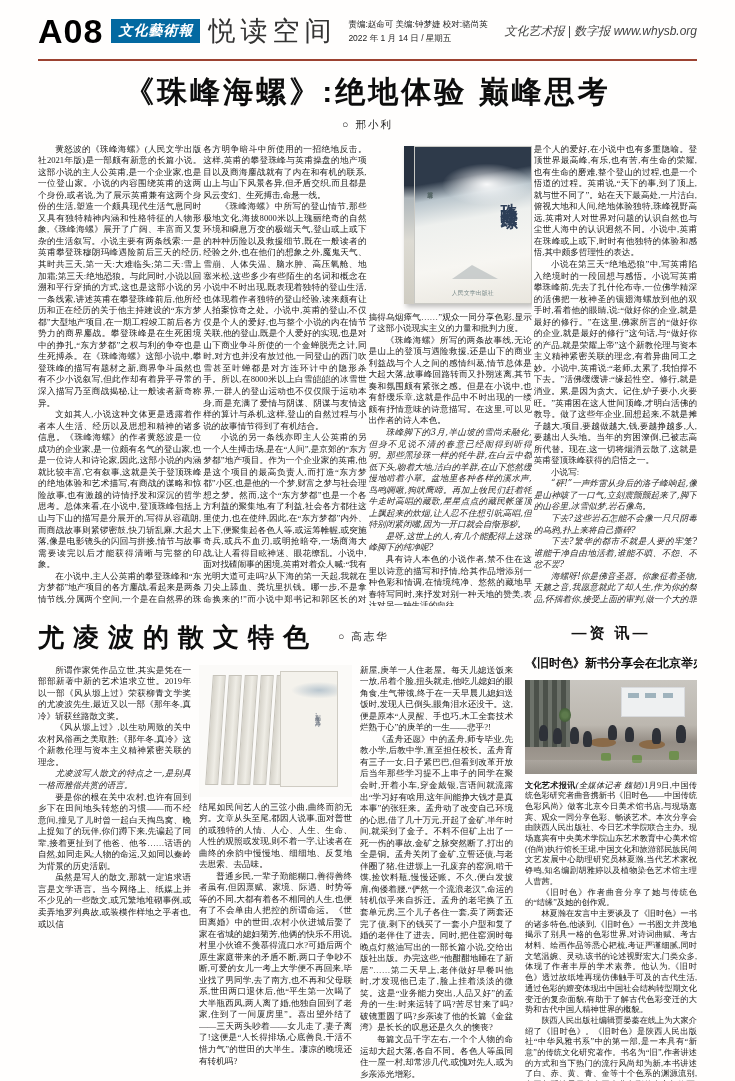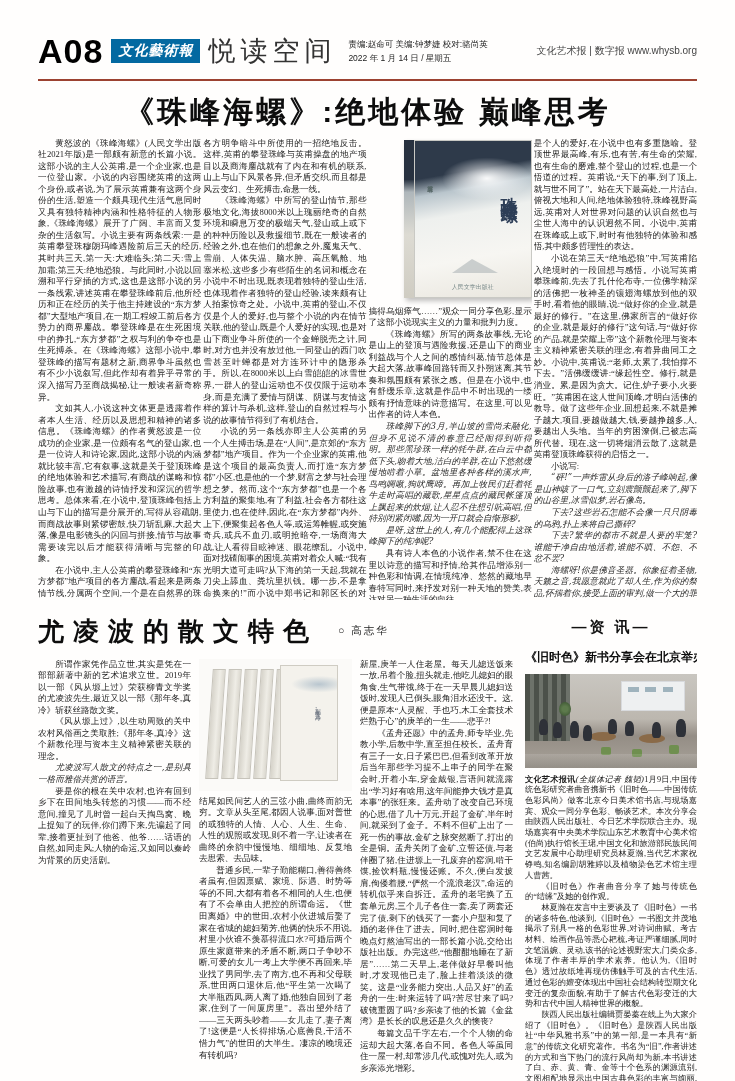--- a/index.html
+++ b/index.html
@@ -1,26 +1,26 @@
 <!DOCTYPE html>
 <html><head>
 <meta charset="utf-8">
 <style>
   html,body{margin:0;padding:0;background:#e9e9e9;}
   .page{width:735px;height:1081px;background:#fffefd;margin:0 auto;position:relative;
-        box-sizing:border-box;padding:28px 38px 0;color:#1c1c1c;
+        box-sizing:border-box;padding:8px 38px 0;color:#1c1c1c;
         font-family:"Liberation Serif",serif;overflow:hidden;}
   
   .hdr{display:flex;align-items:center;gap:8px;height:46px;}
   .pageno{font-family:"Liberation Sans",sans-serif;font-weight:bold;font-size:34px;letter-spacing:1px;color:#000;}
   .masthead{background:#0369a1;color:#fff;font-family:"Liberation Serif",serif;font-weight:bold;
             font-style:italic;font-size:14px;padding:5px 7px;letter-spacing:1px;line-height:1;}
   .section{font-family:"Liberation Sans",sans-serif;font-size:27px;letter-spacing:5px;color:#333;font-weight:500;}
   .credits{font-family:"Liberation Sans",sans-serif;font-size:8.5px;line-height:1.7;color:#222;padding-left:4px;}
-  .hright{margin-left:auto;font-family:"Liberation Sans",sans-serif;font-size:10px;color:#444;align-self:center;}
+  .hright{margin-left:auto;font-family:"Liberation Sans",sans-serif;font-size:12px;color:#444;align-self:center;font-style:italic;}
   .rule{height:2px;background:#9c4231;margin-top:5px;}
   
   .a1 h1{font-family:"Liberation Sans",sans-serif;font-weight:bold;font-size:30px;line-height:1.15;
          text-align:center;letter-spacing:3px;margin:14px 0 8px;color:#0d0d0d;}
   .byline{text-align:center;font-family:"Liberation Sans",sans-serif;font-size:10.5px;color:#222;
           letter-spacing:2px;margin-bottom:12px;}
   .cols4{display:flex;gap:2px;height:462px;overflow:hidden;}
   .col{flex:1;min-width:0;overflow:hidden;font-size:8.6px;line-height:11.55px;text-align:justify;}
   .para{margin:0;text-indent:2em;word-break:break-all;}
   .para.no{text-indent:0;}
@@ -89,20 +89,24 @@
     <div class="credits">
       <div>责编:赵命可  美编:钟梦婕  校对:骆尚英</div>
       <div>2022 年 1 月 14 日 / 星期五</div>
     </div>
     <div class="hright">文化艺术报 | 数字报 www.whysb.org</div>
   </header>
   <div class="rule"></div>
 
   <section class="a1">
     <h1>《珠峰海螺》:绝地体验  巅峰思考</h1>
+    <div class="byline">
+      <span>○</span>
+      <span>邢小利</span>
+    </div>
     <div class="cols4">
       <div class="col">
           <p class="para ">黄怒波的《珠峰海螺》(人民文学出版社2021年版)是一部颇有新意的长篇小说。这部小说的主人公英甫,是一个企业家,也是一位登山家。小说的内容围绕英甫的这两个身份,或者说,为了展示英甫兼有这两个身份的生活,塑造一个颇具现代生活气息同时又具有独特精神内涵和性格特征的人物形象,《珠峰海螺》展开了广阔、丰富而又复杂的生活叙写。小说主要有两条线索:一是英甫攀登珠穆朗玛峰遇险前后三天的经历,其时共三天,第一天:大难临头;第二天:雪上加霜;第三天:绝地恐狼。与此同时,小说以回溯和平行穿插的方式,这也是这部小说的另一条线索,讲述英甫在攀登珠峰前后,他所经历和正在经历的关于他主持建设的“东方梦都”大型地产项目,在一期工程竣工前后各方势力的商界鏖战。攀登珠峰是在生死困境中的挣扎,“东方梦都”之权与利的争夺也是生死搏杀。在《珠峰海螺》这部小说中,攀登珠峰的描写有题材之新,商界争斗虽然也有不少小说叙写,但此作却有着异乎寻常的深入描写乃至商战揭秘,让一般读者新奇称异。</p>
           <p class="para ">文如其人,小说这种文体更是透露着作者本人生活、经历以及思想和精神的诸多信息。《珠峰海螺》的作者黄怒波是一位成功的企业家,是一位颇有名气的登山家,也是一位诗人和诗论家,因此,这部小说的内涵就比较丰富,它有叙事,这就是关于登顶珠峰的绝地体验和艺术描写,有商战的谋略和惊险故事,也有激越的诗情抒发和深沉的哲学思考。总体来看,在小说中,登顶珠峰包括上山与下山的描写是分展开的,写得从容疏朗,而商战故事则紧锣密鼓,快刀斩乱麻,大起大落,像是电影镜头的闪回与拼接,情节与故事需要读完以后才能获得清晰与完整的印象。</p>
           <p class="para ">在小说中,主人公英甫的攀登珠峰和“东方梦都”地产项目的各方鏖战,看起来是两条情节线,分属两个空间,一个是在自然界的珠峰,一个是在人世间的城市,但都与英甫的性格与命运紧密关联,或者说,小说在两条线的展开中,完成了英甫的性格塑造和命运历程。攀登珠峰,是英甫第三次冲顶珠峰,前两次是从珠峰南坡攀登,这一次是从珠峰北坡攀登。这是登山家的梦想实现过程,同时也是作为企业家和“东方梦都”董事长,在项目一期竣工前</p>
         </div>
       <div class="col">
           <p class="para no">各方明争暗斗中所使用的一招绝地反击。这样,英甫的攀登珠峰与英甫操盘的地产项目以及商海鏖战就有了内在和有机的联系,山上与山下风景各异,但矛盾交织,而且都是风云变幻、生死搏击,命悬一线。</p>
           <p class="para ">《珠峰海螺》中所写的登山情节,那些极地文化,海拔8000米以上瑰丽绝奇的自然环境和瞬息万变的极端天气,登山或上或下的种种历险以及救援细节,既在一般读者的经验之外,也在他们的想象之外,魔鬼天气、雪崩、人体失温、脑水肿、高压氧舱、地塞米松,这些多少有些陌生的名词和概念在小说中不时出现,既表现着独特的登山生活,也体现着作者独特的登山经验,读来颇有让人拍案惊奇之处。小说中,英甫的登山,不仅仅是个人的爱好,也与整个小说的内在情节关联,他的登山,既是个人爱好的实现,也是对山下商业争斗所使的一个金蝉脱壳之计,同时,对方也并没有放过他,一同登山的西门吹雪甚至叶蝉都是对方连环计中的隐形杀手。所以,在8000米以上白雪皑皑的冰雪世界,一群人的登山运动也不仅仅限于运动本身,而是充满了爱情与阴谋、阴谋与友情这样的算计与杀机,这样,登山的自然过程与小说的故事情节得到了有机结合。</p>
           <p class="para ">小说的另一条线亦即主人公英甫的另一个人生搏击场,是在“人间”,是京郊的“东方梦都”地产项目。作为一个企业家的英甫,他是这个项目的最高负责人,而打造“东方梦都”小区,也是他的一个梦,财富之梦与社会理想之梦。然而,这个“东方梦都”也是一个各方利益的聚集地,有了利益,社会各方都往这里使力,也在使绊,因此,在“东方梦都”内外、上下,便聚集起各色人等,或运筹帷幄,或突施奇兵,或兵不血刃,或明抢暗夺,一场商海大战,让人看得目眩神迷、眼花缭乱。小说中,面对找碴闹事的困境,英甫对着众人喊:“我有光明大道可走吗?从下海的第一天起,我就在刀尖上舔血、粪坑里扒钱。哪一步,不是拿命换来的!”而小说中郑书记和郭区长的对话,则本质地揭示了这一线索的真相:“……项目剁手了,这些老板想有奶便是娘,四处融资,不择手段……”“……最要命的,是这些民营企业家六亲不认。……狗咬狗地内斗也迷彩了,但又是各找靠山,各显神通地把一个地区的政治生态、社会生态都</p>
@@ -146,20 +150,21 @@
           <span>○</span>
           <span>高志华</span>
         </span>
       </div>
       <div class="cols3">
         <div class="col">
             <p class="para ">所谓作家凭作品立世,其实是凭在一部部新著中新的艺术追求立世。2019年以一部《风从塬上过》荣获柳青文学奖的尤凌波先生,最近又以一部《那年冬,真冷》斩获丝路散文奖。</p>
             <p class="para ">《风从塬上过》,以生动周致的关中农村风俗画之美取胜;《那年冬,真冷》这个新教伦理与资本主义精神紧密关联的理念。</p>
             <p class="para q">尤凌波写人散文的特点之一,是别具一格而雅俗共赏的语言。</p>
             <p class="para ">要是你的根在关中农村,也许有回到乡下在田间地头转悠的习惯——而不经意间,撞见了儿时曾一起白天掏鸟窝、晚上捉知了的玩伴,你们蹲下来,先谝起了同辈,接着更扯到了他爸、他爷……话语的自然,如同走风;人物的命运,又如同以秦岭为背景的历史活剧。</p>
+            <p class="para ">虽然是写人的散文,那就一定追求语言是文学语言。当今网络上、纸媒上并不少见的一些散文,或冗繁地堆砌事例,或卖弄地罗列典故,或装模作样地之乎者也,或以信</p>
           </div>
         <div class="col">
           <div class="booksphoto">
             <span class="bspine" style="left:10px"></span>
             <span class="bspine" style="left:26px"></span>
             <span class="bspine" style="left:42px"></span>
             <span class="bspine" style="left:58px"></span>
             <span class="bspine" style="left:74px"></span>
             <div class="bfront">
               <div class="bftitle">那年冬,真冷</div>

